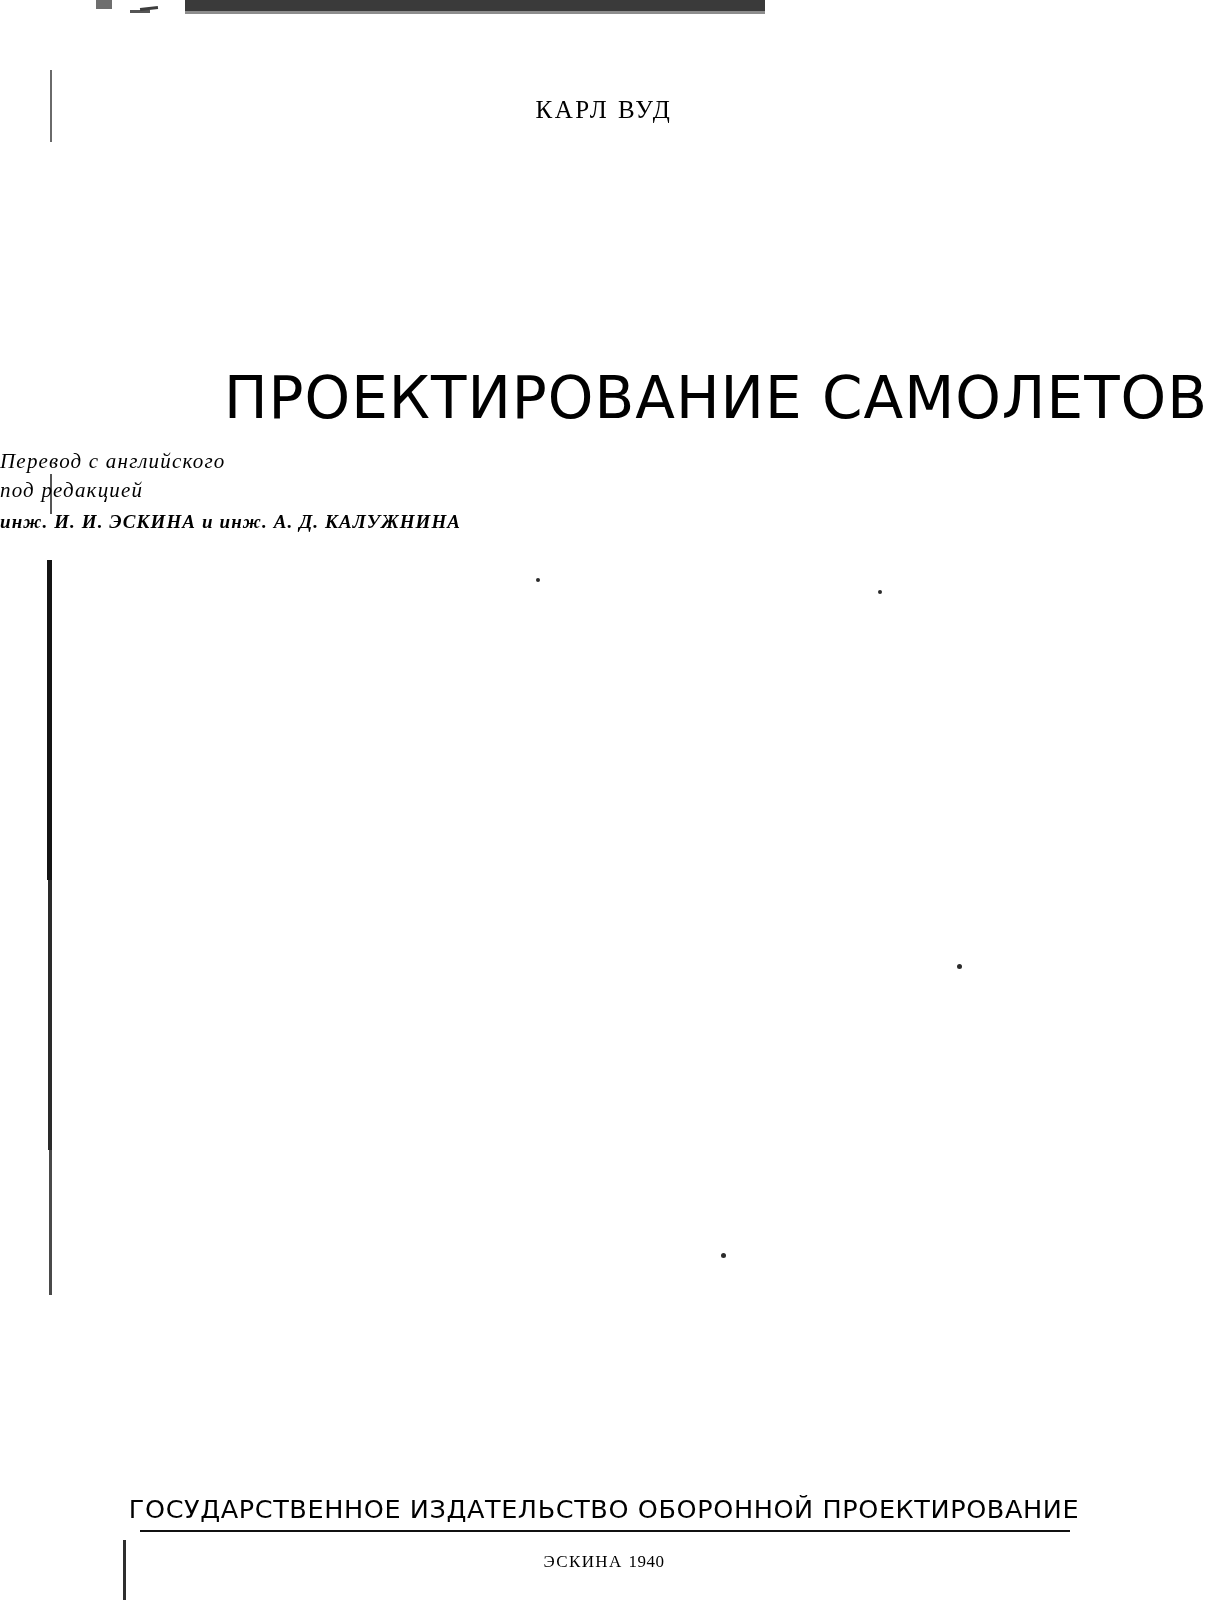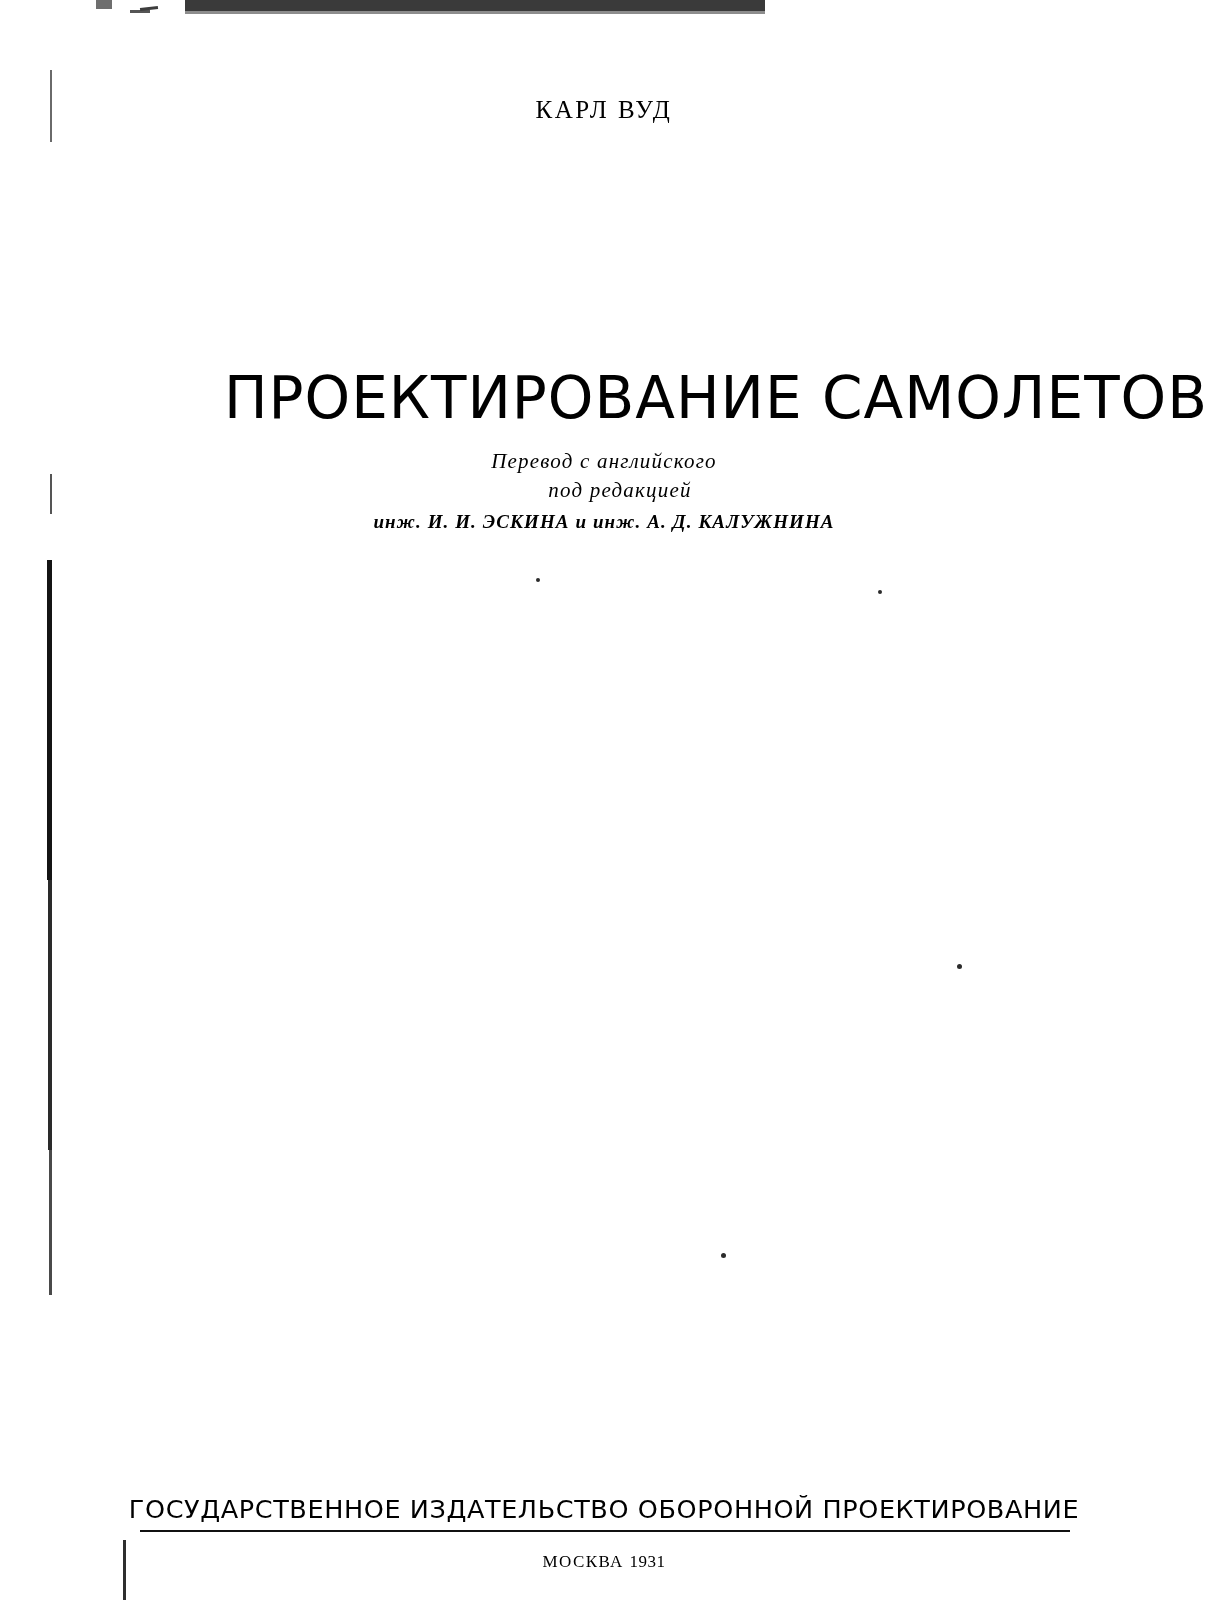--- a/index.html
+++ b/index.html
@@ -101,34 +101,32 @@
     font-family: "DejaVu Sans", sans-serif;
     font-weight: 400;
     white-space: nowrap;
   }
 
   .translation-block {
     position: absolute;
     top: 447px;
     left: 0;
     width: 100%;
-    text-align: center;
     font-style: italic;
     font-family: "Liberation Serif", serif;
   }
   .translation-line-1 {
     font-size: 21px;
     letter-spacing: 1.2px;
     line-height: 29px;
   }
   .translation-line-2 {
     font-size: 21px;
     letter-spacing: 1.2px;
     line-height: 29px;
-    padding-left: 32px;
   }
   .editors-line {
     font-size: 19px;
     letter-spacing: 1.1px;
     font-weight: bold;
     line-height: 34px;
   }
 
   .publisher {
     position: absolute;
@@ -191,17 +189,17 @@
   <div class="translation-block">
     <div class="translation-line-1">Перевод с английского</div>
     <div class="translation-line-2">под редакцией</div>
     <div class="editors-line">инж. И. И. ЭСКИНА  и  инж. А. Д. КАЛУЖНИНА</div>
   </div>
 
   <div class="publisher">ГОСУДАРСТВЕННОЕ ИЗДАТЕЛЬСТВО ОБОРОННОЙ ПРОЕКТИРОВАНИЕ</div>
   <div class="publisher-rule"></div>
 
   <div class="imprint">
-    <span>МОСКВА</span>
-    <span class="year">1931</span>
+    <span>ЭСКИНА</span>
+    <span class="year">1940</span>
   </div>
 
 </div>
 
 </body></html>

